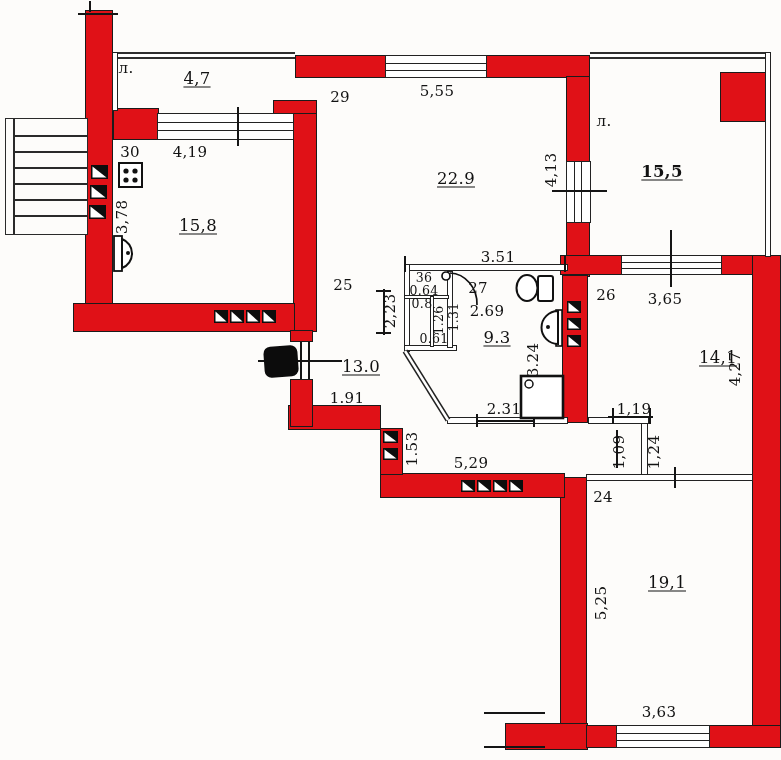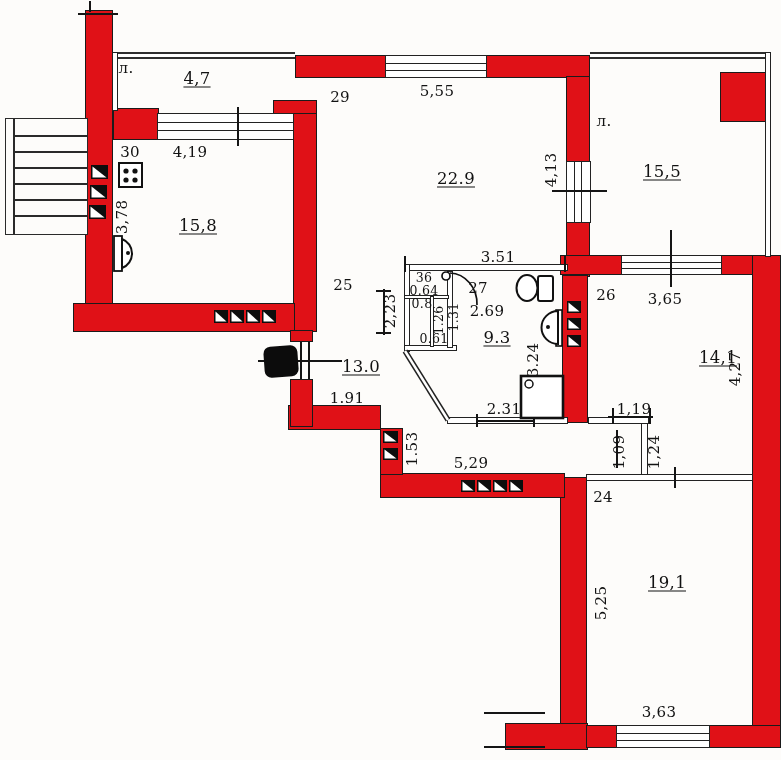--- a/index.html
+++ b/index.html
@@ -241,21 +241,21 @@
   <div class="lb big ur" style="left:197px;top:78px;">4,7</div>
   <div class="lb" style="left:130px;top:152px;">30</div>
   <div class="lb" style="left:190px;top:152px;">4,19</div>
   <div class="lb big ur" style="left:198px;top:225px;">15,8</div>
   <div class="lb rot" style="left:122px;top:217px;">3,78</div>
   <div class="lb" style="left:340px;top:97px;">29</div>
   <div class="lb" style="left:437px;top:91px;">5,55</div>
   <div class="lb big ur" style="left:456px;top:178px;">22.9</div>
   <div class="lb rot" style="left:551px;top:170px;">4,13</div>
   <div class="lb" style="left:604px;top:121px;">л.</div>
-  <div class="lb big ur" style="left:662px;top:171px;">15,5</div>
+  <div class="lb big ur" style="left:662px;top:171px;font-weight:bold;">15,5</div>
   <div class="lb" style="left:498px;top:257px;">3.51</div>
   <div class="lb sm" style="left:424px;top:277px;">36</div>
   <div class="lb sm" style="left:424px;top:290px;">0.64</div>
   <div class="lb sm" style="left:422px;top:303px;">0.8</div>
   <div class="lb sm rot" style="left:438px;top:320px;">1.26</div>
   <div class="lb sm rot" style="left:453px;top:317px;">1.31</div>
   <div class="lb sm" style="left:434px;top:338px;">0.61</div>
   <div class="lb" style="left:478px;top:288px;">27</div>
   <div class="lb" style="left:487px;top:311px;">2.69</div>
   <div class="lb big ur" style="left:497px;top:337px;">9.3</div>

